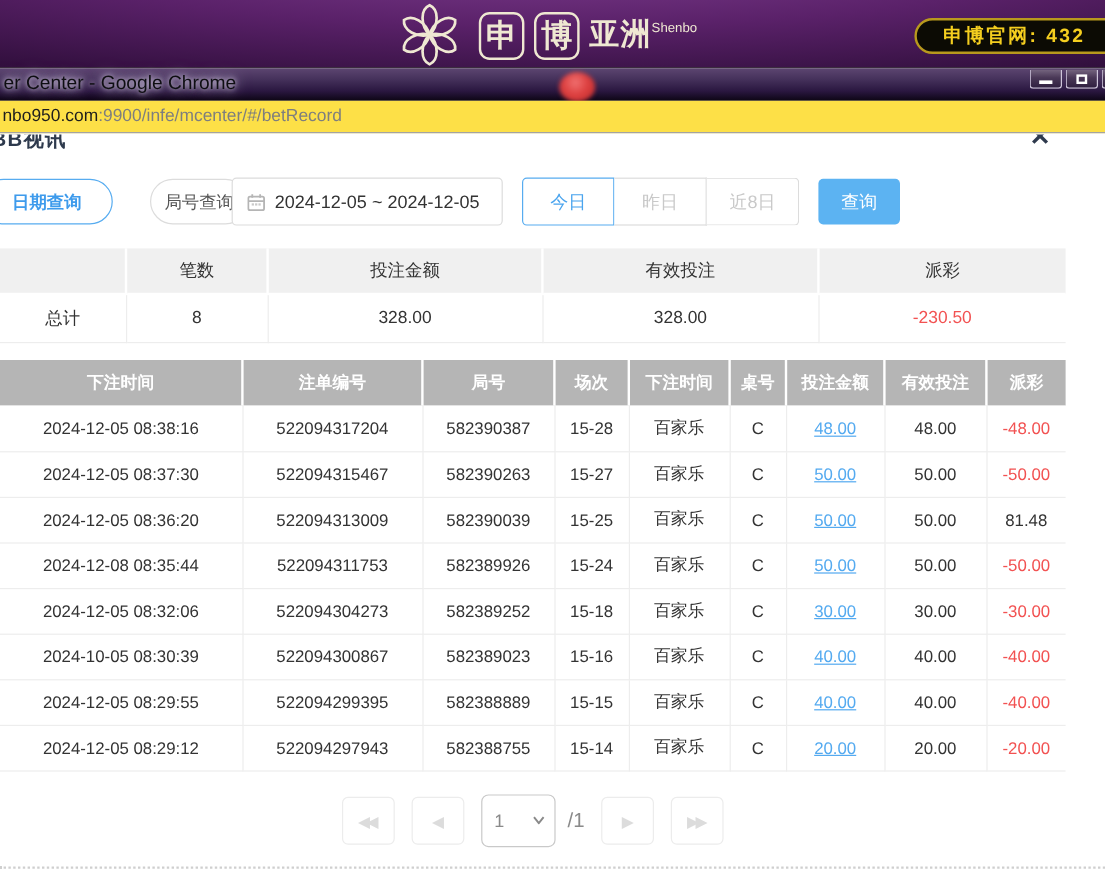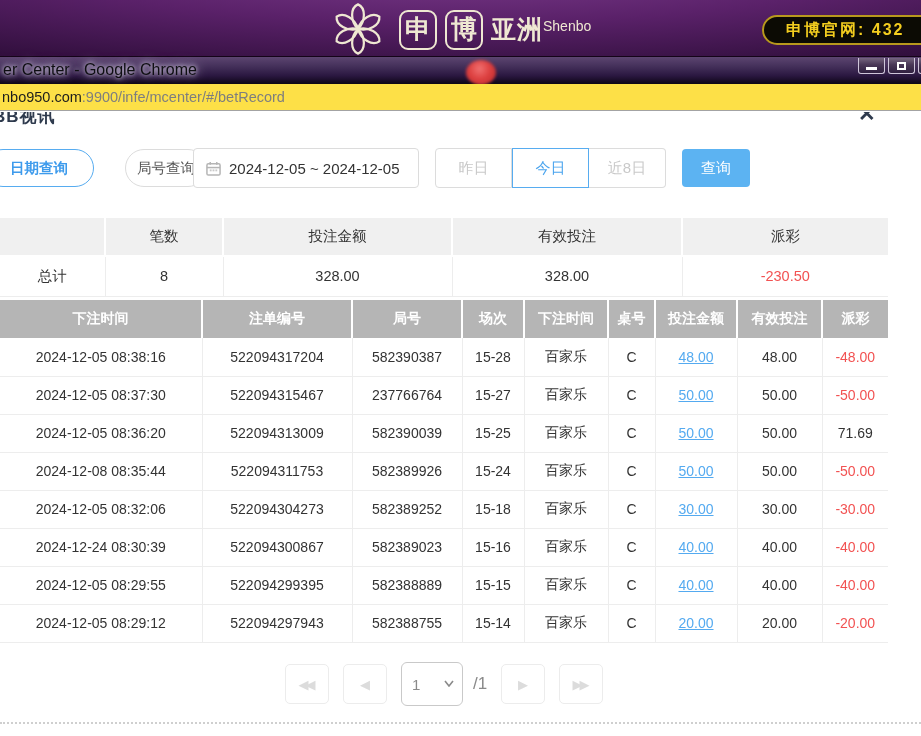--- a/index.html
+++ b/index.html
@@ -15,21 +15,21 @@
   }
   .brand{ position:absolute; left:325px; top:0; height:57px; display:flex; align-items:center; gap:8px; color:#efe8d2; }
   .brand .flower{ width:66px; height:56px; }
   .brand .char-box{
     width:38px; height:40px; border:2.5px solid #efe8d2; border-radius:9px;
     display:flex; align-items:center; justify-content:center;
     font-size:26px; font-weight:bold; margin-top:2px;
   }
   .brand .region-wrap{ display:flex; line-height:1; margin-top:2px; }
   .brand .region{ font-size:25px; font-weight:bold; letter-spacing:1px; }
-  .brand .latin{ font-size:14px; margin-top:2px; }
+  .brand .latin{ font-size:11px; margin-top:2px; }
   .official-badge{
     position:absolute; left:762px; top:15px; width:200px; height:30px;
     background:#0c0b04; border:2px solid #b8991d; border-radius:16px;
     color:#f4ce1f; font-size:16px; font-weight:bold; letter-spacing:2px;
     display:flex; align-items:center; padding-left:22px; white-space:nowrap;
   }
 
   
   .titlebar{
     position:absolute; left:0; top:57px; width:921px; height:27px;
@@ -99,21 +99,21 @@
   .seg-btn:last-child{ border-radius:0 4px 4px 0; }
   .seg-btn.active{ border:1px solid #57acf0; color:#4aa4ee; }
   .search-btn{
     position:absolute; left:682px; top:1px; width:68px; height:38px;
     background:#5cb3f2; border:none; border-radius:4px; color:#fff; font-size:15px;
     display:flex; align-items:center; justify-content:center; cursor:pointer; font-family:inherit;
   }
 
   
   table{ border-collapse:collapse; table-layout:fixed; }
-  .summary-table{ position:absolute; left:0; top:106px; width:888px; }
+  .summary-table{ position:absolute; left:0; top:95px; width:888px; }
   .summary-table th{
     height:38px; background:#f0f0f0; font-weight:normal; font-size:14.5px; color:#333;
     border-right:2px solid #fff; border-bottom:2px solid #fff;
   }
   .summary-table th:last-child{ border-right:none; }
   .summary-table td{
     height:40px; background:#fff; text-align:center; font-size:14.5px; color:#333;
     border-right:1px solid #ededed; border-bottom:1px solid #ededed;
   }
   .summary-table td:last-child{ border-right:none; }
@@ -218,22 +218,22 @@
           <line x1="1" y1="7" x2="15" y2="7" stroke="#b5b5b5" stroke-width="1.6"></line>
           <line x1="4.5" y1="1" x2="4.5" y2="4" stroke="#b5b5b5" stroke-width="1.6"></line>
           <line x1="11.5" y1="1" x2="11.5" y2="4" stroke="#b5b5b5" stroke-width="1.6"></line>
           <rect x="4" y="9" width="2" height="2" fill="#c9c9c9"></rect>
             <rect x="7" y="9" width="2" height="2" fill="#c9c9c9"></rect>
             <rect x="10" y="9" width="2" height="2" fill="#c9c9c9"></rect>
         </svg>
         <span class="val">2024-12-05 ~ 2024-12-05</span>
       </div>
       <div class="seg">
+        <div class="seg-btn active">今日</div>
         <div class="seg-btn">昨日</div>
-        <div class="seg-btn active">今日</div>
         <div class="seg-btn">近8日</div>
       </div>
       <button class="search-btn">查询</button>
     </div>
 
     <table class="summary-table">
       <colgroup>
           <col style="width:105px">
           <col style="width:118px">
           <col style="width:229px">
@@ -293,38 +293,38 @@
           <td>15-28</td>
           <td>百家乐</td>
           <td>C</td>
           <td><a class="amount-link">48.00</a></td>
           <td>48.00</td>
           <td class="js-neg-check neg">-48.00</td>
         </tr>
         <tr>
           <td>2024-12-05 08:37:30</td>
           <td>522094315467</td>
-          <td>237766764</td>
+          <td>582390263</td>
           <td>15-27</td>
           <td>百家乐</td>
           <td>C</td>
           <td><a class="amount-link">50.00</a></td>
           <td>50.00</td>
           <td class="js-neg-check neg">-50.00</td>
         </tr>
         <tr>
           <td>2024-12-05 08:36:20</td>
           <td>522094313009</td>
           <td>582390039</td>
           <td>15-25</td>
           <td>百家乐</td>
           <td>C</td>
           <td><a class="amount-link">50.00</a></td>
           <td>50.00</td>
-          <td class="js-neg-check">71.69</td>
+          <td class="js-neg-check">81.48</td>
         </tr>
         <tr>
           <td>2024-12-08 08:35:44</td>
           <td>522094311753</td>
           <td>582389926</td>
           <td>15-24</td>
           <td>百家乐</td>
           <td>C</td>
           <td><a class="amount-link">50.00</a></td>
           <td>50.00</td>
@@ -335,21 +335,21 @@
           <td>522094304273</td>
           <td>582389252</td>
           <td>15-18</td>
           <td>百家乐</td>
           <td>C</td>
           <td><a class="amount-link">30.00</a></td>
           <td>30.00</td>
           <td class="js-neg-check neg">-30.00</td>
         </tr>
         <tr>
-          <td>2024-12-24 08:30:39</td>
+          <td>2024-10-05 08:30:39</td>
           <td>522094300867</td>
           <td>582389023</td>
           <td>15-16</td>
           <td>百家乐</td>
           <td>C</td>
           <td><a class="amount-link">40.00</a></td>
           <td>40.00</td>
           <td class="js-neg-check neg">-40.00</td>
         </tr>
         <tr>

